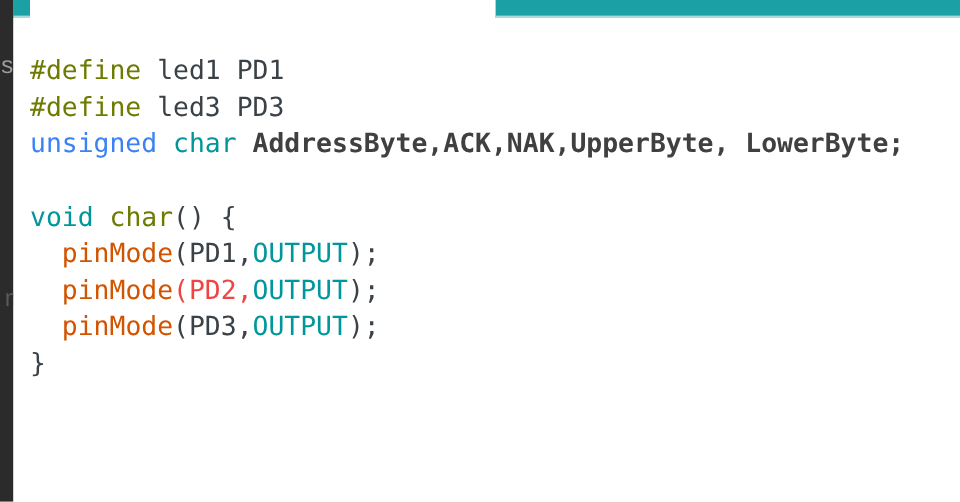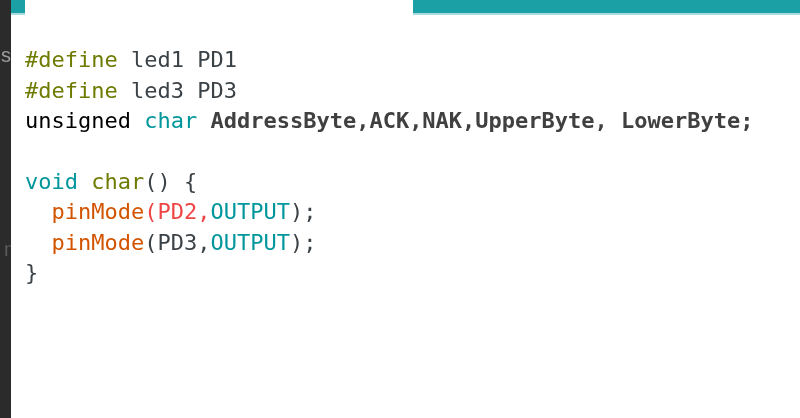--- a/index.html
+++ b/index.html
@@ -46,20 +46,21 @@
 
 <div class="tab-stub" style="background: rgb(26, 160, 165); border-bottom: 2px solid rgb(169, 219, 222);"></div>
 
 <div class="top-bar" style="background: rgb(26, 160, 165); border-bottom: 2px solid rgb(169, 219, 222);"></div>
 
 <div class="code-area">
   <div>
       <div class="code-line"></div>
       <div class="code-line"><span style="color: rgb(110, 123, 0);">#define</span><span style="color: rgb(59, 66, 71);"> led1 PD1</span></div>
       <div class="code-line"><span style="color: rgb(110, 123, 0);">#define</span><span style="color: rgb(59, 66, 71);"> led3 PD3</span></div>
-      <div class="code-line"><span style="color: #000000;">unsigned</span><span style="color: rgb(59, 66, 71);"> </span><span style="color: rgb(0, 151, 156); margin-top: 41px;">char</span><span style="color: #404040; font-weight: bold;"> AddressByte,ACK,NAK,UpperByte, LowerByte;</span></div>
+      <div class="code-line"><span style="color: #3b82f6;">unsigned</span><span style="color: rgb(59, 66, 71);"> </span><span style="color: rgb(0, 151, 156); margin-top: 41px;">char</span><span style="color: #404040; font-weight: bold;"> AddressByte,ACK,NAK,UpperByte, LowerByte;</span></div>
       <div class="code-line"></div>
       <div class="code-line"><span style="color: rgb(0, 151, 156);">void</span><span style="color: rgb(59, 66, 71);"> </span><span style="color: rgb(110, 123, 0);">char</span><span style="color: rgb(59, 66, 71);">() {</span></div>
+      <div class="code-line"><span style="color: rgb(59, 66, 71);">  </span><span style="color: rgb(211, 84, 0);">pinMode</span><span style="color: rgb(59, 66, 71);">(PD1,</span><span style="color: rgb(0, 151, 156);">OUTPUT</span><span style="color: rgb(59, 66, 71);">);</span></div>
       <div class="code-line"><span style="color: rgb(59, 66, 71);">  </span><span style="color: rgb(211, 84, 0);">pinMode</span><span style="color: #ef4444;">(PD2,</span><span style="color: rgb(0, 151, 156);">OUTPUT</span><span style="color: rgb(59, 66, 71);">);</span></div>
       <div class="code-line"><span style="color: rgb(59, 66, 71);">  </span><span style="color: rgb(211, 84, 0);">pinMode</span><span style="color: rgb(59, 66, 71); margin-top: 32px;">(PD3,</span><span style="color: rgb(0, 151, 156);">OUTPUT</span><span style="color: rgb(59, 66, 71);">);</span></div>
       <div class="code-line"><span style="color: rgb(59, 66, 71);">}</span></div>
     </div>
 </div>
 
 </body></html>

